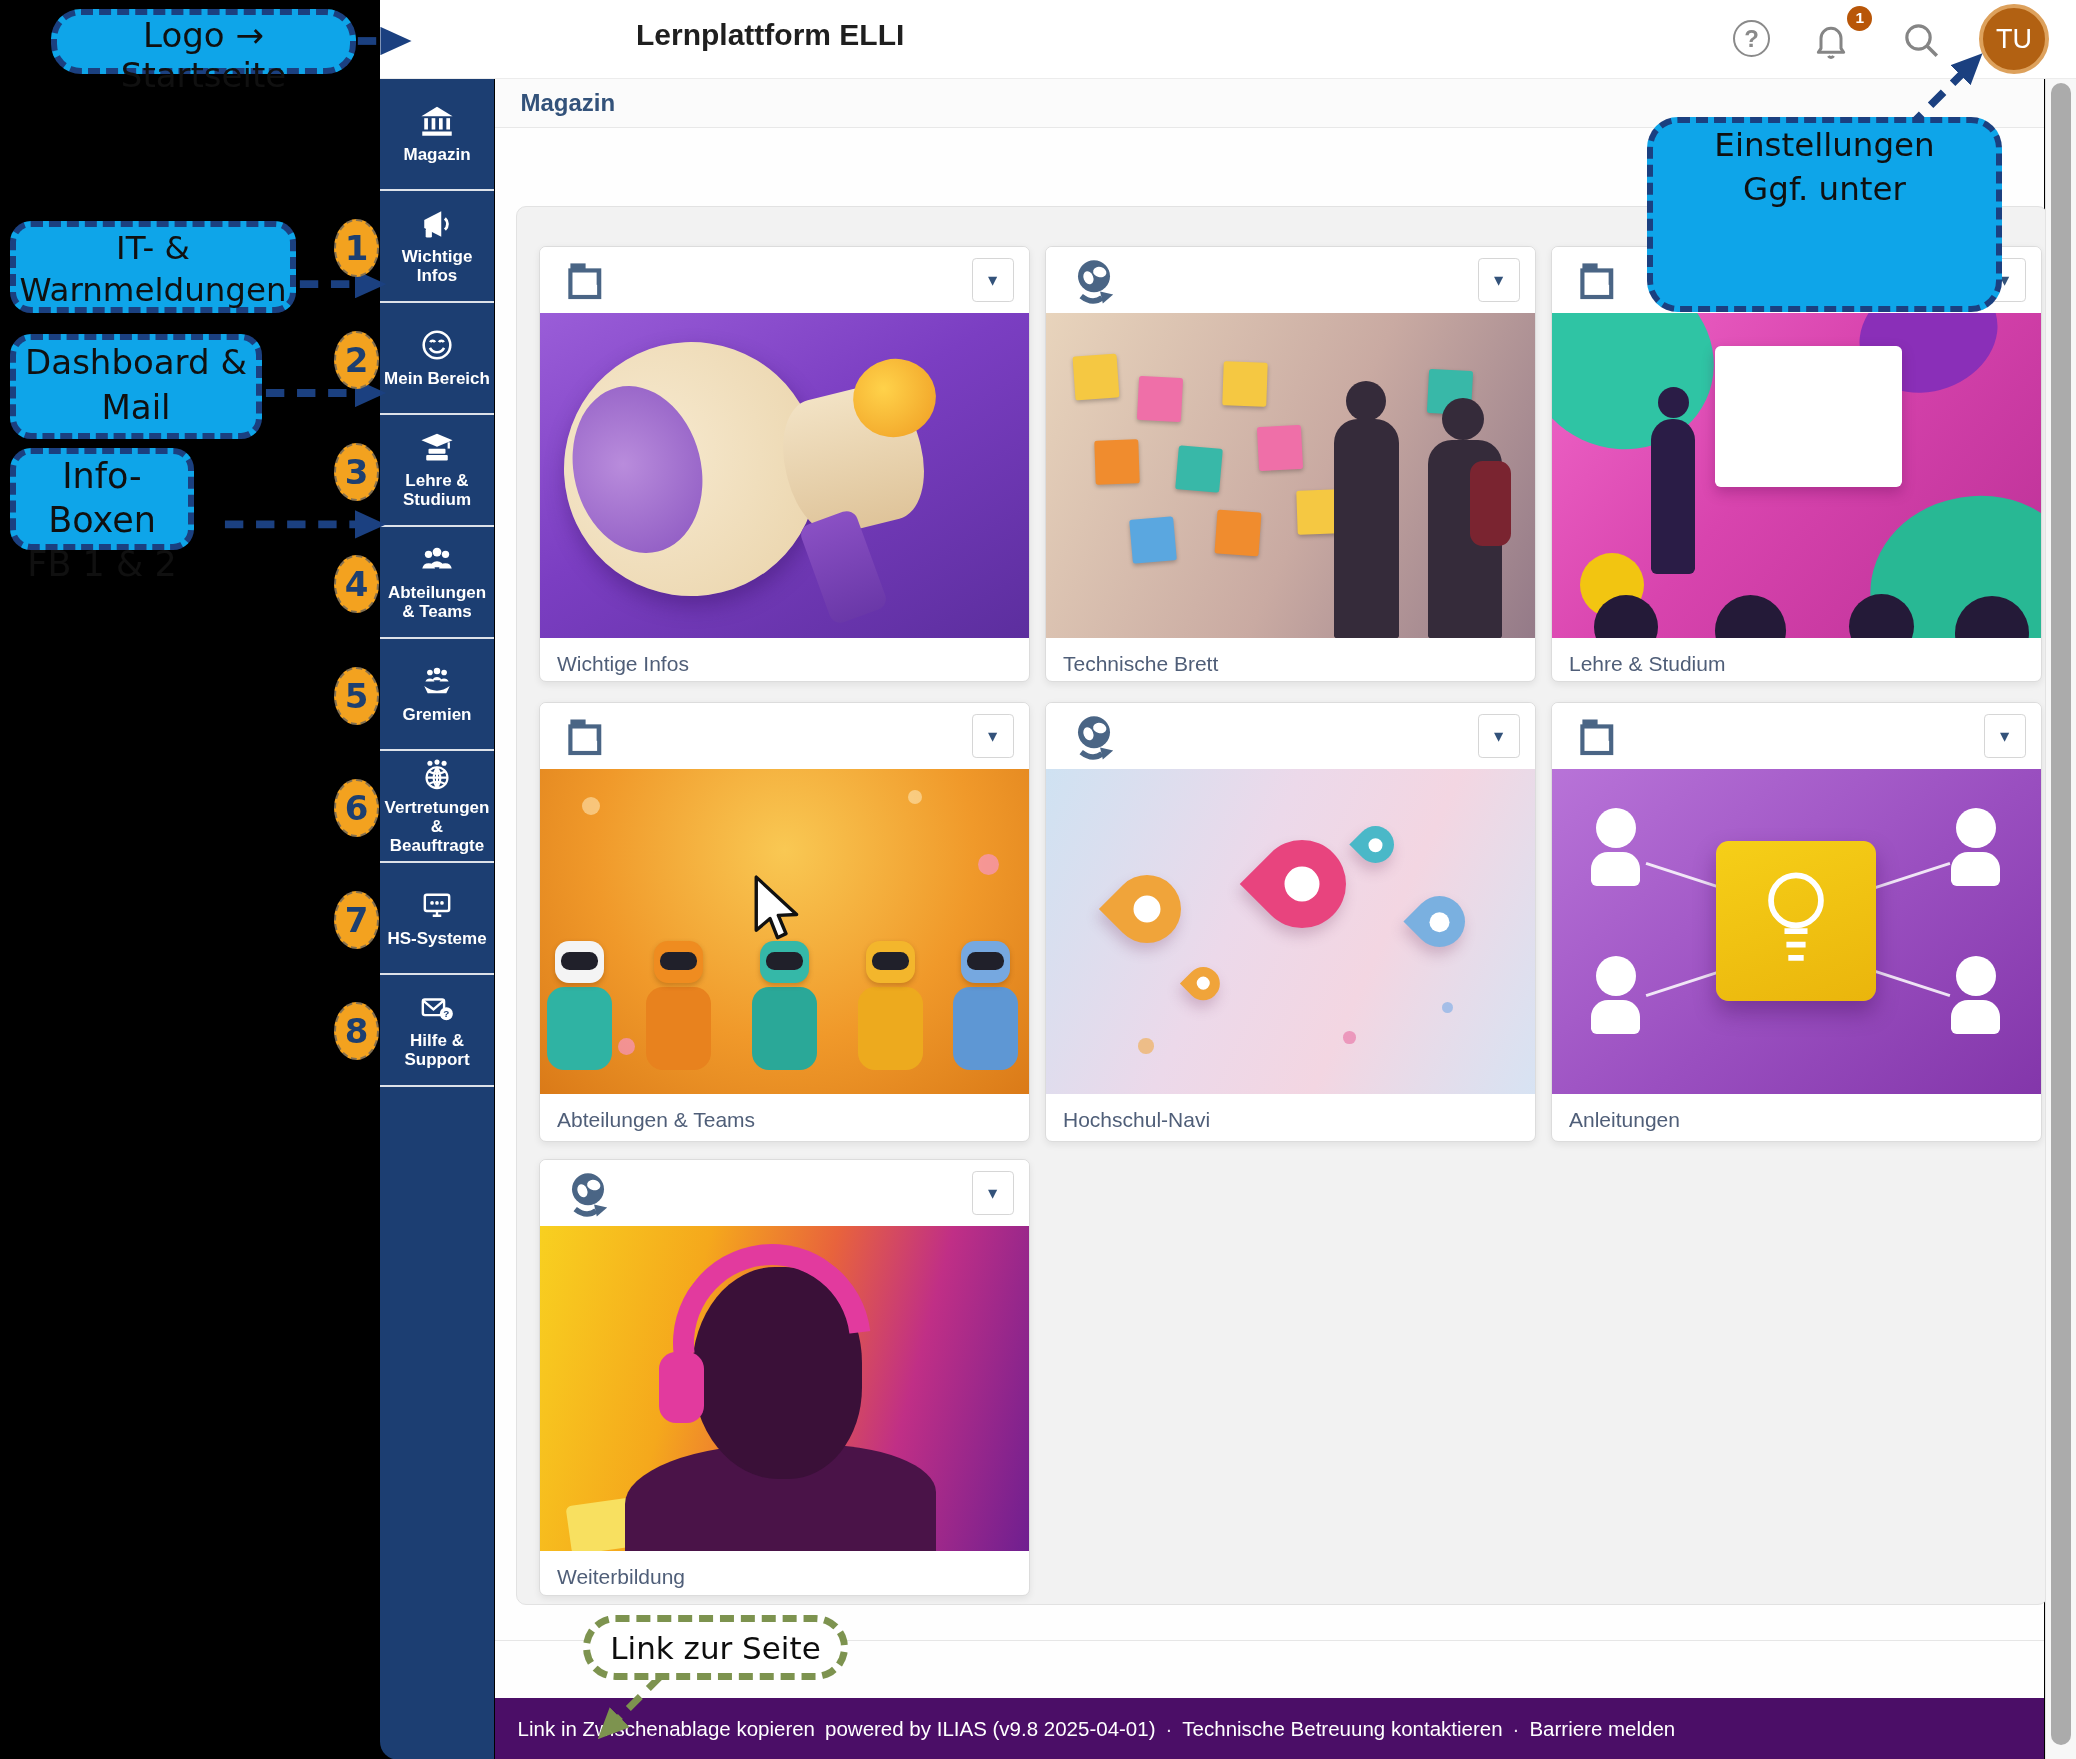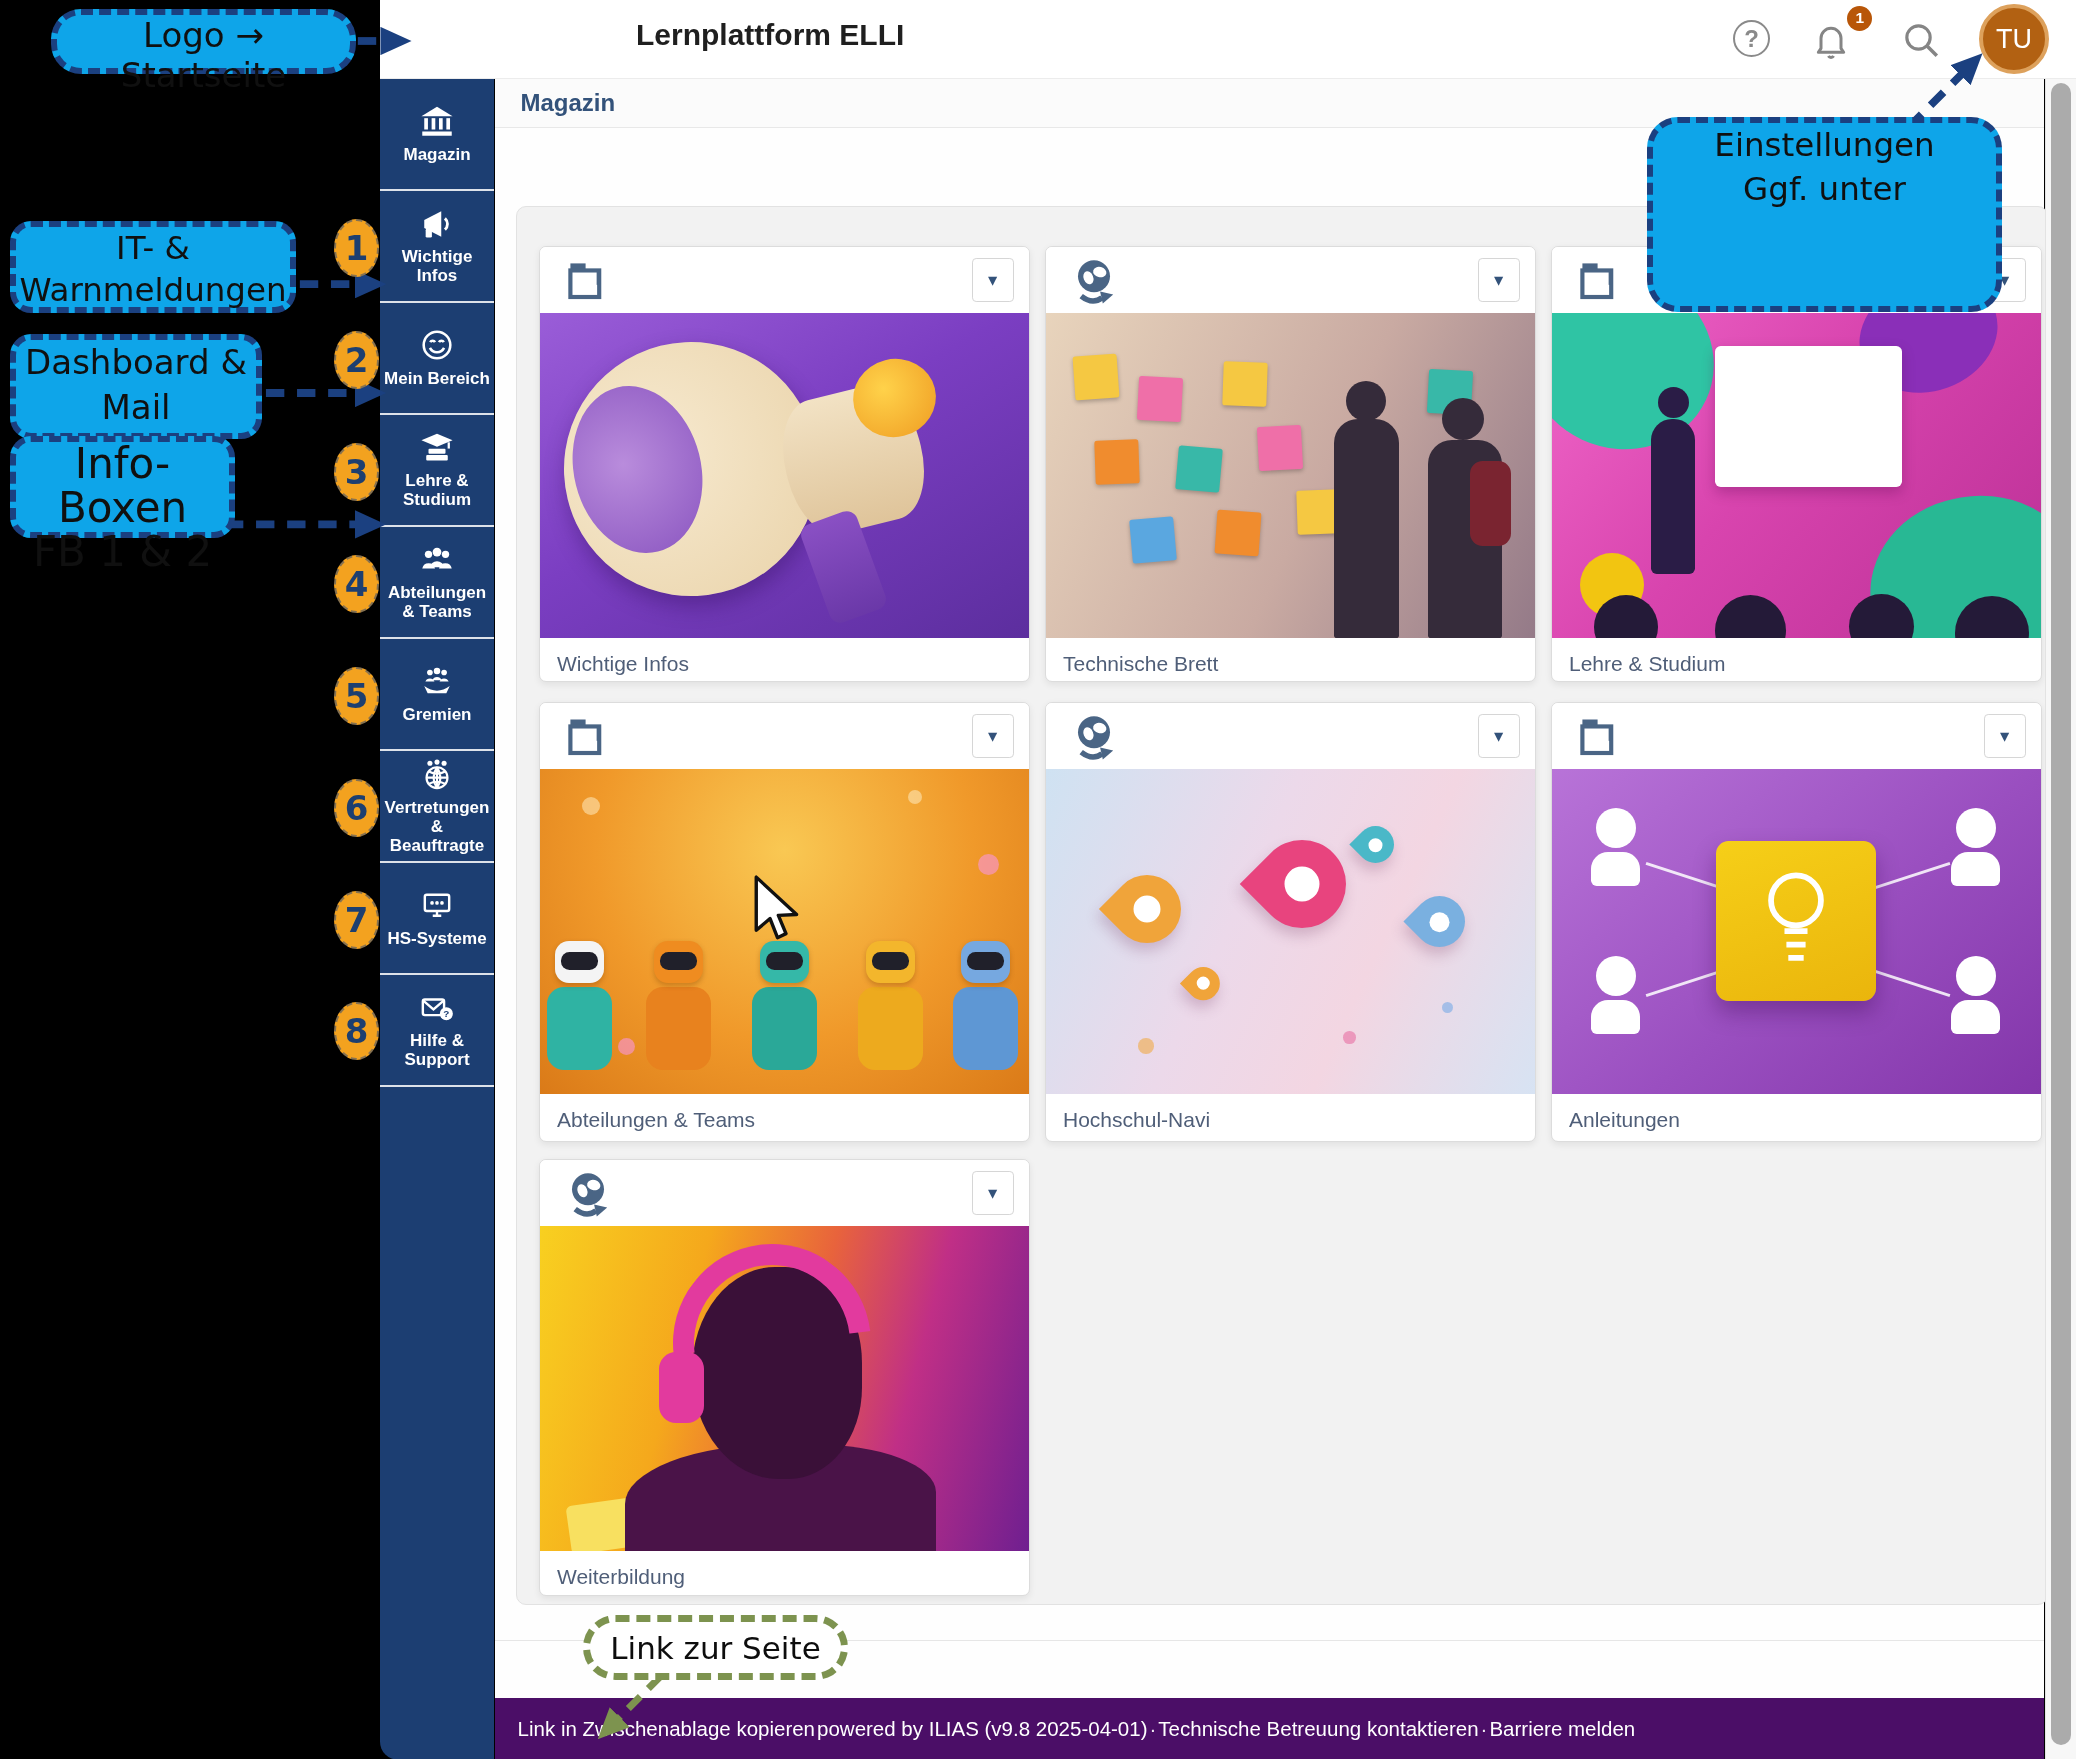--- a/index.html
+++ b/index.html
@@ -128,21 +128,21 @@
           border-radius:50% 46% 44% 52%;}
   .w-cup{position:absolute;left:119px;top:126px;width:45px;height:71px;background:#e23a9e;border-radius:17px;}
   .w-body{position:absolute;left:85px;top:218px;width:311px;height:120px;background:#4a1348;
           border-radius:50% 40% 0 0;}
   .w-lap{position:absolute;left:28px;top:267px;width:191px;height:49px;background:#f8e060;
          transform:rotate(-8deg);border-radius:5.7px;}
 
   
   .footer{position:absolute;left:495px;top:1698px;width:1549px;height:62px;background:#4b0e67;
           color:#fff;font-size:20.5px;display:flex;align-items:center;padding-left:22.6px;
-          box-sizing:border-box;gap:2px;white-space:nowrap;}
+          box-sizing:border-box;gap:10px;white-space:nowrap;}
   .footer .flink{cursor:pointer;}
   .fsep{opacity:.9;}
 
   
   .scroll-track{position:absolute;left:2045px;top:79px;width:31px;height:1681px;background:#f7f7f7;
                 border-left:1.4px solid #e3e3e3;box-sizing:border-box;}
   .scroll-thumb{position:absolute;left:2051px;top:83px;width:20px;height:1662px;background:#ababab;
                 border-radius:10px;}
 
   
@@ -556,21 +556,21 @@
   <div class="note" style="left:10px;top:221px;width:286px;height:92px;font-size:32.5px;line-height:42px;">
     <span>IT- &amp;</span>
     <span>Warnmeldungen</span>
   </div>
 
   <div class="note" style="left:10px;top:334px;width:252px;height:105px;font-size:34px;line-height:45px;">
     <span>Dashboard &amp;</span>
     <span>Mail</span>
   </div>
 
-  <div class="note" style="left:10px;top:436px;width:225px;height:102px;font-size:42px;line-height:44px;">
+  <div class="note" style="left:10px;top:448px;width:184px;height:102px;font-size:35px;line-height:44px;">
     <span>Info-Boxen</span>
     <span>FB 1 &amp; 2</span>
   </div>
 
   <div class="note" style="left:1647px;top:117px;width:355px;height:195px;font-size:32.5px;line-height:44px;border-radius:31px;">
     <span>Einstellungen</span>
     <span>Ggf. unter</span>
   </div>
 
   <div class="pill-link">

